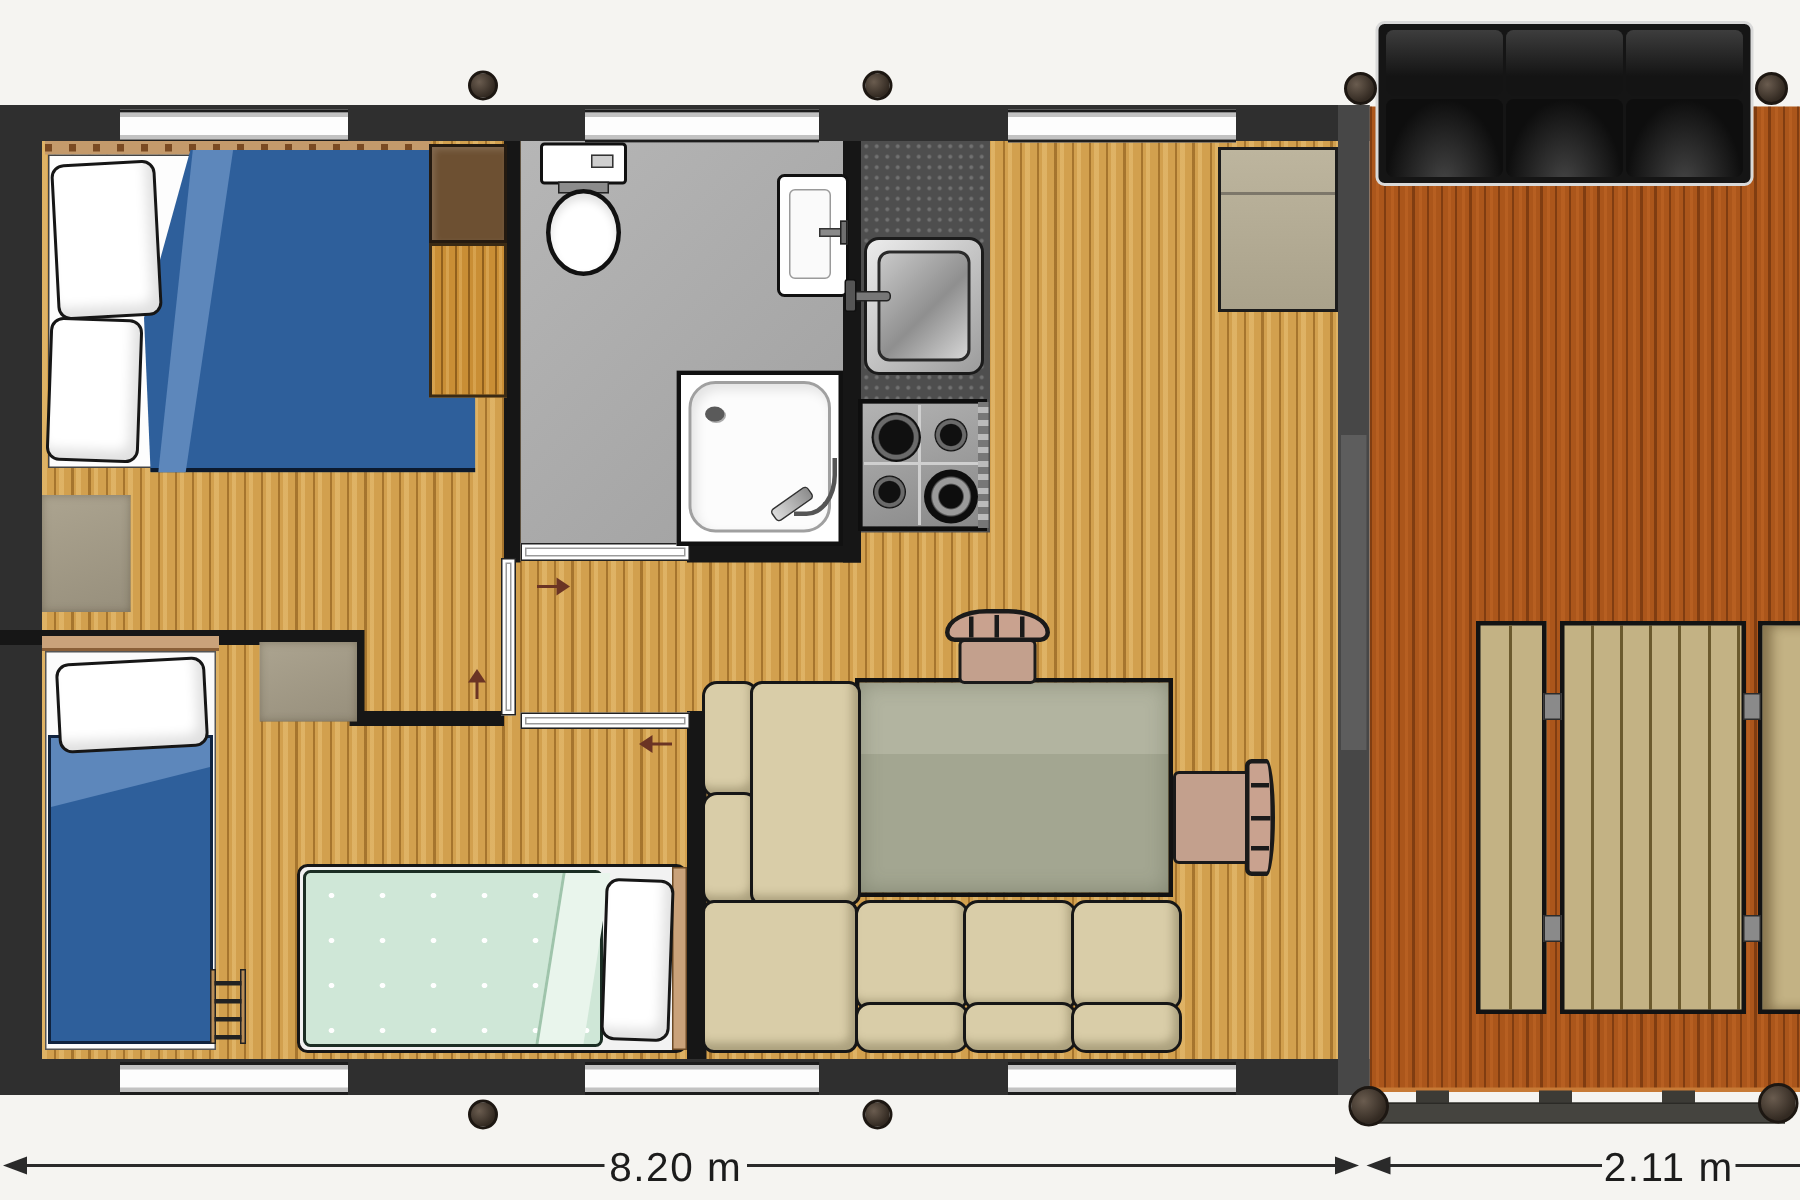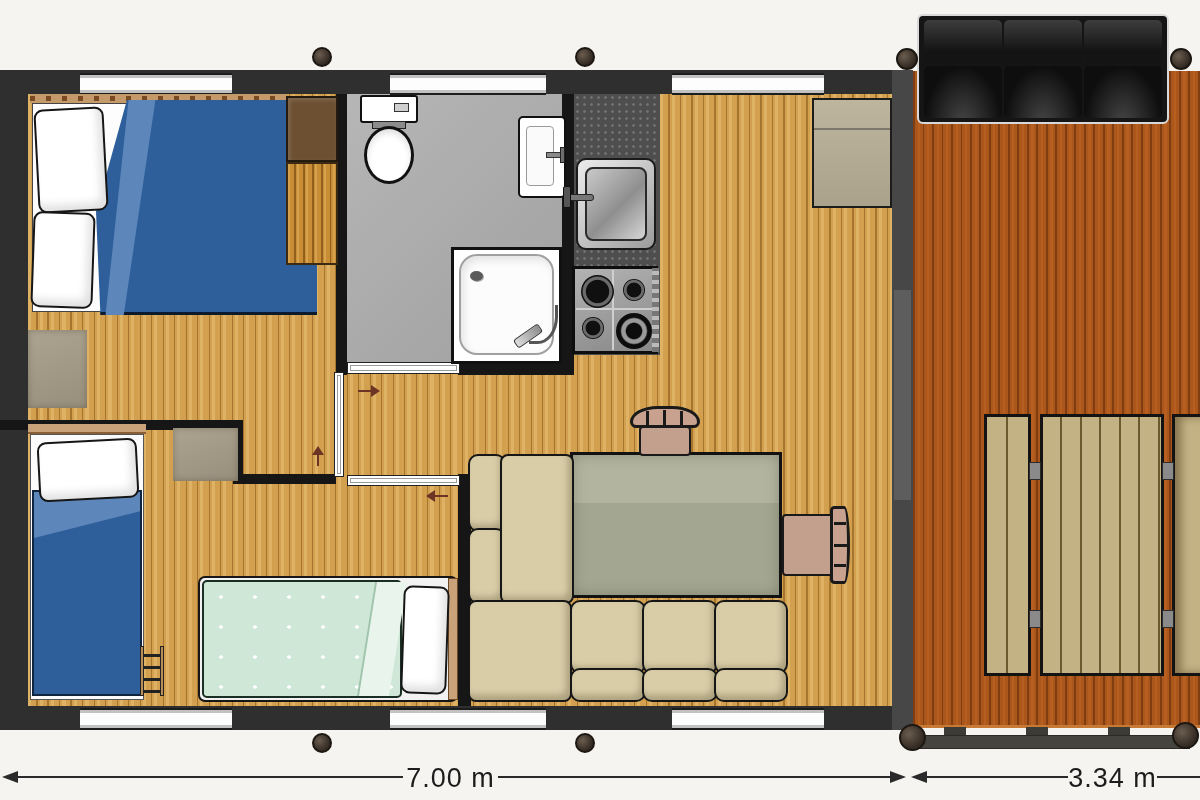--- a/index.html
+++ b/index.html
@@ -244,24 +244,24 @@
     <div class="abs" style="left:1026px;top:727px;width:22px;height:11px;background:#3c3b36;"></div>
     <div class="abs" style="left:1108px;top:727px;width:22px;height:11px;background:#3c3b36;"></div>
     <div class="abs" style="left:908px;top:735px;width:282px;height:14px;background:#45443f;border:1px solid #2b2a26;box-sizing:border-box;"></div>
     <div class="abs knob" style="left:899px;top:724px;width:27px;height:27px;"></div>
     <div class="abs knob" style="left:1172px;top:722px;width:27px;height:27px;"></div>
   </div>
 
   <div>
     <div class="abs" style="left:2px;top:771px;width:0;height:0;border-top:6px solid transparent;border-bottom:6px solid transparent;border-right:16px solid #2a2a2a;"></div>
     <div class="abs dimline" style="left:14px;top:776px;width:389px;height:2px;"></div>
-    <div class="abs dimtext" style="left:403px;top:763px;width:95px;text-align:center;">7.00 m</div>
+    <div class="abs dimtext" style="left:403px;top:763px;width:95px;text-align:center;">8.20 m</div>
     <div class="abs dimline" style="left:498px;top:776px;width:392px;height:2px;"></div>
     <div class="abs" style="left:890px;top:771px;width:0;height:0;border-top:6px solid transparent;border-bottom:6px solid transparent;border-left:16px solid #2a2a2a;"></div>
   </div>
   <div>
     <div class="abs" style="left:911px;top:771px;width:0;height:0;border-top:6px solid transparent;border-bottom:6px solid transparent;border-right:16px solid #2a2a2a;"></div>
     <div class="abs dimline" style="left:925px;top:776px;width:143px;height:2px;"></div>
-    <div class="abs dimtext" style="left:1068px;top:763px;width:89px;text-align:center;">3.34 m</div>
+    <div class="abs dimtext" style="left:1068px;top:763px;width:89px;text-align:center;">2.11 m</div>
     <div class="abs dimline" style="left:1157px;top:776px;width:43px;height:2px;"></div>
   </div>
 
 </div>
 
 </body></html>

